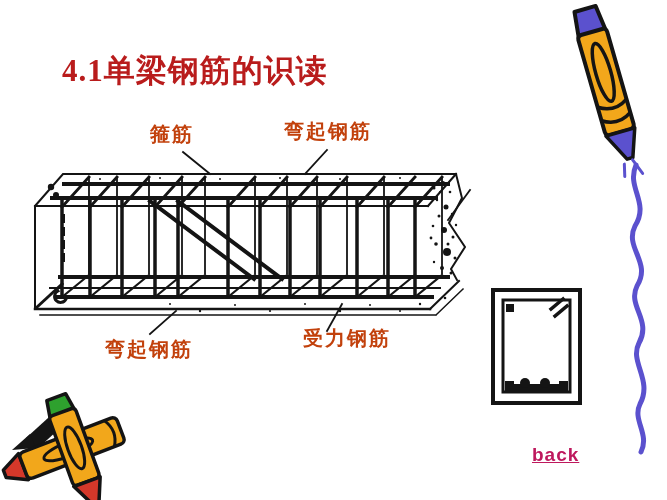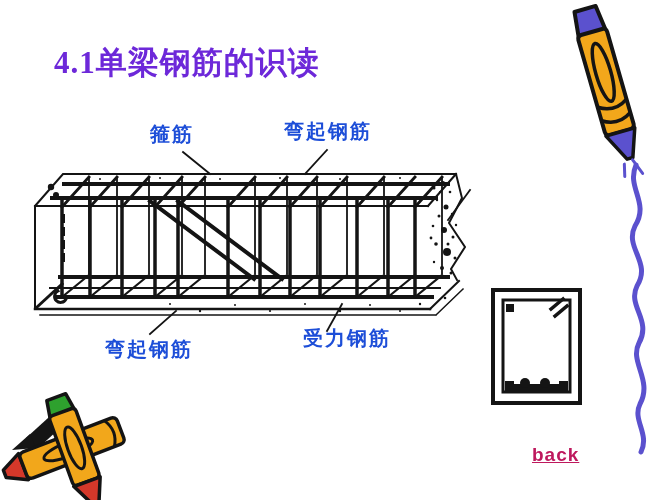--- a/index.html
+++ b/index.html
@@ -1,20 +1,20 @@
 <!DOCTYPE html>
 <html><head>
 <meta charset="utf-8">
 <style>
   html,body{margin:0;padding:0;background:#fff;}
   .frame{position:relative;width:667px;height:500px;background:#ffffff;overflow:hidden;
          font-family:"Liberation Sans",sans-serif;}
-  .page-title{position:absolute;left:54px;top:42px;margin:0;
-              font:bold 31px "Liberation Serif",serif;color:#6d28d9;letter-spacing:1px;}
-  .lbl{position:absolute;font:bold 20px "Liberation Sans",sans-serif;color:#1d4ed8;
+  .page-title{position:absolute;left:54px;top:42px;margin:8px;
+              font:bold 31px "Liberation Serif",serif;color:#b91c1c;letter-spacing:1px;}
+  .lbl{position:absolute;font:bold 20px "Liberation Sans",sans-serif;color:#c2410c;
        letter-spacing:2px;white-space:nowrap;}
   .lbl-stirrup{left:150px;top:121px;}
   .lbl-erection{left:284px;top:118px;}
   .lbl-concrete{left:469px;top:169px;}
   .lbl-bent{left:97px;top:336px;margin-left:8px;}
   .lbl-load{left:267px;top:325px;margin-left:36px;}
   .back-link{position:absolute;left:532px;top:444px;
              font:bold 19px "Liberation Sans",sans-serif;color:#be185d;
              text-decoration:underline;letter-spacing:1px;}
   svg{position:absolute;left:0;top:0;}

